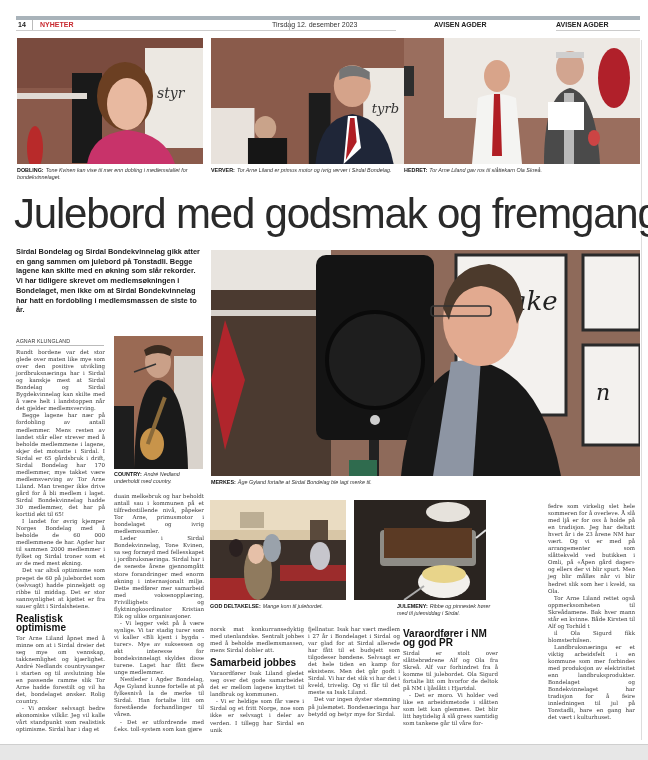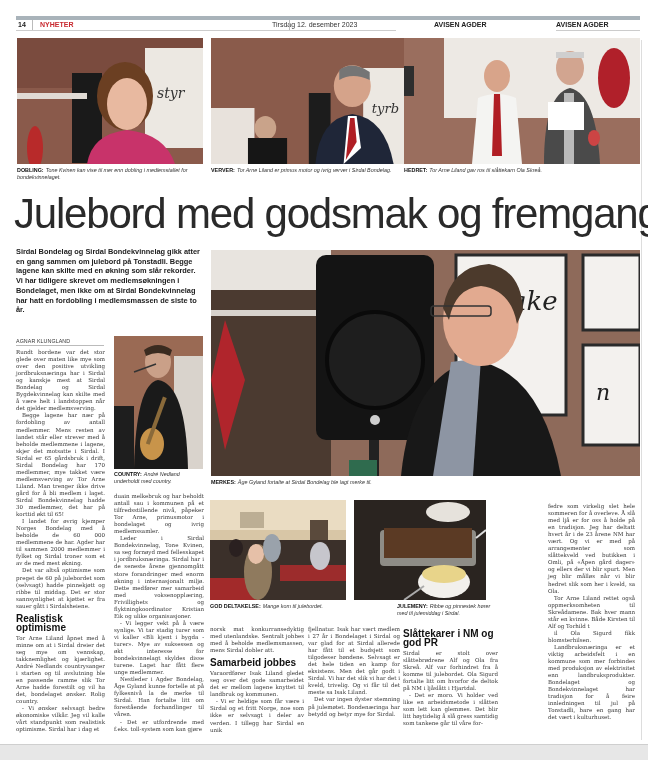--- a/index.html
+++ b/index.html
@@ -229,21 +229,21 @@
   <p class="first">Varaordfører Isak Liland gledet seg over det gode samarbeidet det er mellom lagene knyttet til landbruk og kommunen.</p>
   <p>- Vi er heldige som får være i Sirdal og et fritt Norge, noe som ikke er selvsagt i deler av verden. I tillegg har Sirdal en unik</p>
 </div>
 
 <div class="col" style="left:308px;top:626px;width:92px;">
   <p class="first">fjellnatur. Isak har vært medlem i 27 år i Bondelaget i Sirdal og var glad for at Sirdal allerede har fått til et budsjett som tilgodeser bøndene. Selvsagt er det hele tiden en kamp for eksistens. Men det går godt i Sirdal. Vi har det slik vi har det i kveld, trivelig. Og vi får til det meste sa Isak Liland.</p>
   <p>Det var ingen dyster stemning på julemøtet. Bondenæringa har betydd og betyr mye for Sirdal.</p>
 </div>
 
 <div class="col" style="left:403px;top:629px;width:95px;">
-  <div class="subhead" style="margin-top:0">Slåttekarer i NM og god PR</div>
+  <div class="subhead" style="margin-top:0">Varaordfører i NM og god PR</div>
   <p class="first">Sirdal er stolt over slåttebrødrene Alf og Ola fra Skreå. Alf var forhindret fra å komme til julebordet. Ola Sigurd fortalte litt om hvorfor de deltok på NM i ljåslått i Hjartdal.</p>
   <p>- Det er moro. Vi holder ved like en arbeidsmetode i slåtten som lett kan glemmes. Det blir litt høytidelig å slå gress samtidig som tankene går til våre for-</p>
 </div>
 
 <div class="col" style="left:548px;top:503px;width:87px;">
   <p class="first">fedre som virkelig slet hele sommeren for å overleve. Å slå med ljå er for oss å holde på en tradisjon. Jeg har deltatt hvert år i de 23 årene NM har vært. Og vi er med på arrangementer som slåttekveld ved butikken i Omli, på «Åpen gård dager» og ellers der vi blir spurt. Men jeg blir målløs når vi blir hedret slik som her i kveld, sa Ola.</p>
   <p>Tor Arne Liland rettet også oppmerksomheten til Skreådamene. Bak hver mann står en kvinne. Både Kirsten til Alf og Torhild t</p>
   <p>il Ola Sigurd fikk blomsterhilsen.</p>
   <p>Landbruksnæringa er et viktig arbeidsfelt i en kommune som mer forbindes med produksjon av elektrisitet enn landbruksprodukter. Bondelaget og Bondekvinnelaget har tradisjon for å feire innledningen til jul på Tonstadli, bare en gang har det vært i kulturhuset.</p>
 </div>

